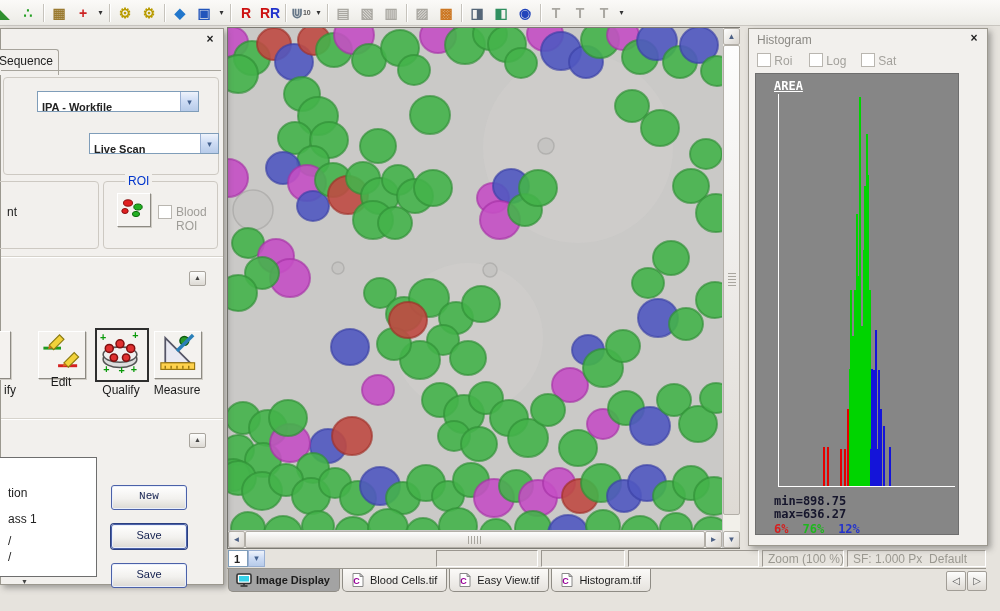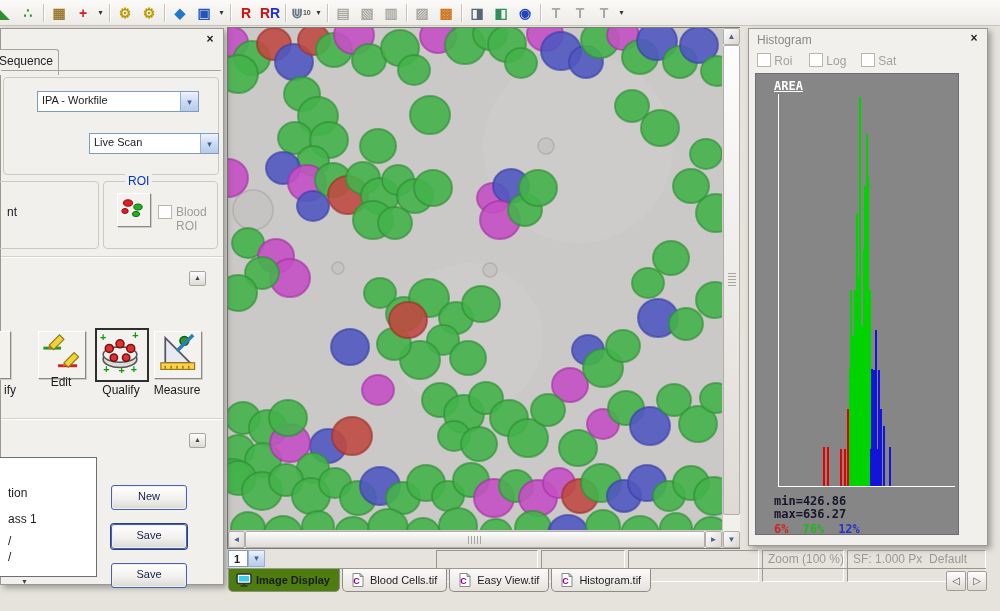--- a/index.html
+++ b/index.html
@@ -17,21 +17,21 @@
   .tb-sep{width:1px;height:18px;background:#c6c3bc;margin:0 3px;box-shadow:1px 0 0 #fff;}
   .tb-dd{width:11px;height:20px;font-size:8px;color:#333;display:flex;align-items:center;justify-content:center;}
 
   
   .panel{position:absolute;background:#f2f0ed;border:1px solid #9b988f;
     box-shadow:3px 3px 6px rgba(70,70,70,.45);}
   .closex{position:absolute;width:14px;height:14px;text-align:center;line-height:13px;
     font-size:12px;font-weight:bold;color:#222;cursor:default;}
   .gbox{position:absolute;border:1px solid #cdc9c2;border-radius:4px;}
   .combo{position:absolute;height:21px;background:#fff;border:1px solid #7f9db9;display:flex;box-sizing:border-box;}
-  .combo .val{flex:1;padding:2px 4px 0 4px;overflow:hidden;white-space:nowrap;}
+  .combo .val{flex:1;padding:9px 4px 0 4px;overflow:hidden;white-space:nowrap;font-weight:bold;}
   .combo .cbtn{width:17px;background:linear-gradient(#eef3fb,#cfddf5 45%,#b7cbe9);
     border-left:1px solid #9ab0d3;color:#44618f;font-size:9px;display:flex;align-items:center;justify-content:center;}
   .chk{display:inline-block;width:12px;height:12px;background:#fff;border:1px solid #b9b6b0;vertical-align:-2px;}
   .xp-btn{position:absolute;width:74px;height:23px;border:1px solid #4b61a8;border-radius:3px;
     background:linear-gradient(#ffffff,#f2f1ee 55%,#dbd9d3);text-align:center;line-height:21px;
     color:#13204f;box-shadow:inset 0 0 0 1px #e9effb;}
   .toolbtn{position:absolute;width:46px;height:46px;background:#f4f2ef;
     border:1px solid;border-color:#ffffff #8d8a83 #8d8a83 #ffffff;box-shadow:1px 1px 0 #cfccc5;}
   .toolbtn.pressed{border:2px solid #2e2e2e;box-shadow:none;width:50px;height:50px;}
   .toollbl{position:absolute;text-align:center;font-size:12px;color:#1c1c1c;}
@@ -56,27 +56,27 @@
   #hist-gray{position:absolute;left:6px;top:44px;width:204px;height:462px;background:#868686;border:1px solid #6e6e6e;box-sizing:border-box;}
   #hist-area-lbl{position:absolute;left:18px;top:5px;color:#fff;font-family:"DejaVu Sans Mono",monospace;
     font-size:12px;font-weight:bold;text-decoration:underline;}
   #hist-plot{position:absolute;left:22px;top:20px;width:176px;height:392px;
     border-left:1px solid #fff;border-bottom:1px solid #fff;}
   #hist-bars div{position:absolute;bottom:0;}
   .hist-txt{position:absolute;left:18px;color:#16162c;font-family:"DejaVu Sans Mono",monospace;font-size:12px;font-weight:bold;}
   #hist-pcts span{font-family:"DejaVu Sans Mono",monospace;font-size:12px;font-weight:bold;margin-right:14px;}
 
   
-  .statseg{position:absolute;top:550px;height:32px;border:1px solid;border-color:#9a968f #fff #fff #9a968f;
+  .statseg{position:absolute;top:550px;height:17px;border:1px solid;border-color:#9a968f #fff #fff #9a968f;
     color:#9a9890;font-size:12px;padding:1px 5px;box-sizing:border-box;white-space:pre;overflow:hidden;}
   #tabline{position:absolute;left:227px;top:568px;width:759px;height:1px;background:#9a978f;}
   #doc-tabs{position:absolute;left:228px;top:569px;display:flex;}
   .dtab{display:flex;align-items:center;gap:4px;padding:3px 9px 4px 7px;background:linear-gradient(#fbfaf8,#e6e3de);
     border:1px solid #8f8c85;border-top:none;border-radius:0 0 5px 5px;margin-right:2px;height:15px;color:#1c1c1c;}
-  .dtab.active{background:#4d7c0f;font-weight:bold;}
+  .dtab.active{background:#a3a3a3;font-weight:bold;}
   .navbtn{position:absolute;top:571px;width:18px;height:18px;border:1px solid #a19d96;border-radius:2px;
     background:linear-gradient(#fdfdfc,#dedad4);color:#555;font-size:10px;text-align:center;line-height:17px;}
 
   #spin-field{position:absolute;left:228px;top:550px;width:20px;height:17px;background:#fff;border:1px solid #7f9db9;
     font-weight:bold;padding:2px 0 0 5px;box-sizing:border-box;}
   #spin-btn{position:absolute;left:248px;top:550px;width:17px;height:17px;background:linear-gradient(#eef3fb,#cfddf5 45%,#b7cbe9);
     border:1px solid #9ab0d3;color:#44618f;font-size:9px;text-align:center;line-height:15px;box-sizing:border-box;}
 
   .fragtxt{position:absolute;color:#1c1c1c;font-size:12px;}
   .legend{position:absolute;color:#0035cc;background:#f2f0ed;padding:0 3px;font-size:12px;}
@@ -432,21 +432,21 @@
 
     <div style="position:absolute;left:0;top:389px;width:222px;height:1px;background:#d6d3cc;box-shadow:0 1px 0 #fff;"></div>
     <div class="scrollmini" style="left:188px;top:404px;">▲</div>
 
     <div id="list-box" style="position:absolute;left:-42px;top:428px;width:136px;height:118px;background:#fff;border:1px solid #6e6e6e;">
         <div style="position: absolute; left: 48px; font-size: 12px; top: 28px;">tion</div>
         <div style="position: absolute; left: 48px; font-size: 12px; top: 54px;">ass 1</div>
         <div style="position: absolute; left: 48px; font-size: 12px; top: 76px;">/</div>
         <div style="position: absolute; left: 48px; font-size: 12px; top: 92px;">/</div>
       </div>
-    <div class="xp-btn" style="left:110px;top:456px;">New</div>
+    <div class="xp-btn" style="left:110px;top:456px;font-family:Liberation Mono, monospace;">New</div>
     <div class="xp-btn" style="left:110px;top:495px;box-shadow:inset 0 0 0 1px #e9effb,0 0 0 1px #2a3f80;">Save</div>
     <div class="xp-btn" style="left:110px;top:534px;">Save</div>
     <div style="position:absolute;left:20px;top:549px;font-size:7px;color:#444;">▼</div>
   </div>
 
   <div class="panel" style="left:748px;top:28px;width:238px;height:516px;">
     <div id="hist-title">Histogram</div>
     <div class="closex" style="right:6px;top:3px;">×</div>
     <div id="hist-chks">
         <div class="hchk" style="left: 8px;"><span class="chk"></span><span> Roi</span></div>
@@ -478,21 +478,21 @@
             <div style="left: 91px; width: 9px; height: 37px; background: rgb(20, 20, 217);"></div>
             <div style="left: 92px; width: 2px; height: 117px; background: rgb(20, 20, 217);"></div>
             <div style="left: 94px; width: 2px; height: 116px; background: rgb(20, 20, 217);"></div>
             <div style="left: 96px; width: 2px; height: 156px; background: rgb(20, 20, 217);"></div>
             <div style="left: 99px; width: 2px; height: 116px; background: rgb(20, 20, 217);"></div>
             <div style="left: 101px; width: 2px; height: 77px; background: rgb(20, 20, 217);"></div>
             <div style="left: 104px; width: 2px; height: 60px; background: rgb(20, 20, 217);"></div>
             <div style="left: 110px; width: 2px; height: 39px; background: rgb(20, 20, 217);"></div>
           </div>
       </div>
-      <div class="hist-txt" style="top:420px;">min=426.86</div>
+      <div class="hist-txt" style="top:420px;">min=898.75</div>
       <div class="hist-txt" style="top:433px;">max=636.27</div>
       <div id="hist-pcts" style="position:absolute;left:18px;top:448px;"><span style="color: rgb(212, 32, 32);">6%</span><span style="color: rgb(29, 184, 29);">76%</span><span style="color: rgb(36, 51, 204);">12%</span></div>
     </div>
   </div>
 
   <div id="spin-field">1</div>
   <div id="spin-btn">▾</div>
   <div id="status-segs">
       <div class="statseg" style="left: 436px; width: 102px;"></div>
       <div class="statseg" style="left: 541px; width: 84px;"></div>

